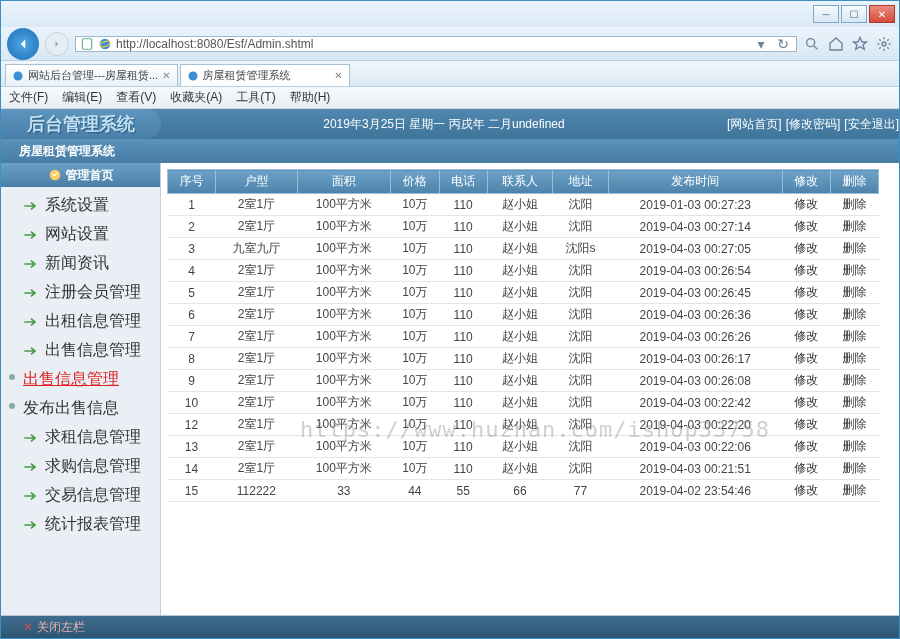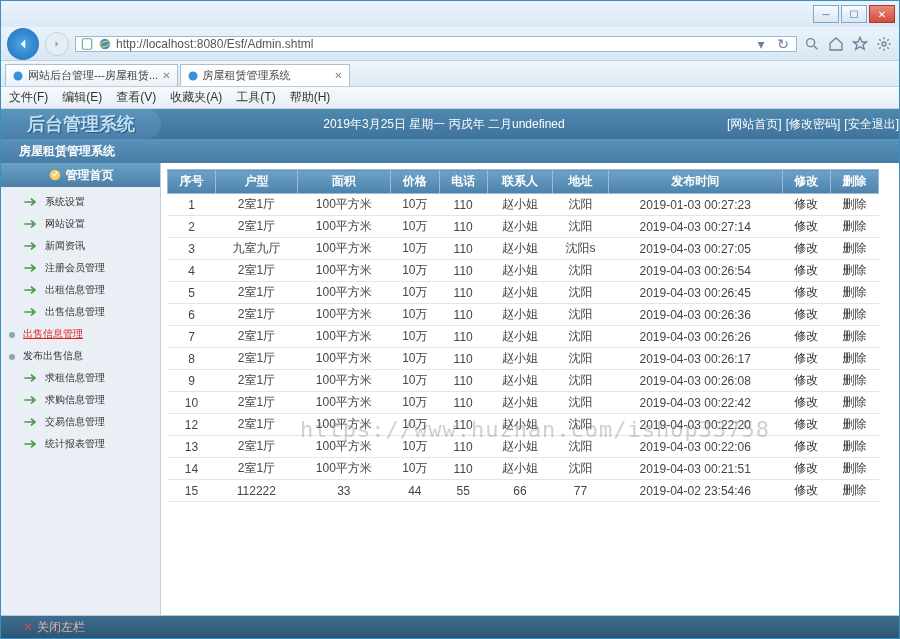--- a/index.html
+++ b/index.html
@@ -29,26 +29,26 @@
 .app-header { height: 30px; background: linear-gradient(#4f88b0,#3f739a); display: flex; align-items: center; color: #fff; font-size: 12px; }
 .logo { width: 160px; height: 30px; background: linear-gradient(#5c95bd,#4a7fa8); color: #bfe0f5; font-weight: bold; font-size: 18px; display: flex; align-items: center; justify-content: center; text-shadow: 1px 1px 1px #2a5575; border-radius: 0 15px 15px 0; }
 .header-date { flex: 1; text-align: center; }
 .header-links { padding-right: 0; display: flex; gap: 4px; }
 .header-links span { cursor: pointer; }
 .sys-title-bar { height: 24px; background: linear-gradient(#5a93bb,#487ca5); color: #fff; font-size: 12px; display: flex; align-items: center; padding-left: 18px; font-weight: bold; }
 .app-body { display: flex; height: 452px; }
 .sidebar { width: 160px; background: #e9eff4; border-right: 1px solid #c3d0da; display: flex; flex-direction: column; }
 .side-header { height: 24px; background: linear-gradient(#6ba1c6,#4a7ea6); color: #fff; font-size: 12px; display: flex; align-items: center; justify-content: center; gap: 4px; font-weight: bold; }
 .side-items { padding: 4px 0; overflow: auto; }
-.side-item { display: flex; align-items: center; gap: 6px; padding: 4px 8px 4px 22px; font-size: 10px; color: #333; position: relative; }
+.side-item { display: flex; align-items: center; gap: 6px; padding: 4px 8px 4px 22px; font-size: 16px; color: #333; position: relative; }
 .side-item.active { color: #d22; text-decoration: underline; }
 .side-item .bullet { position: absolute; left: 8px; top: 9px; width: 6px; height: 6px; border-radius: 3px; background: #8aa; }
 .content { flex: 1; padding: 6px; overflow: auto; background: #fff; }
 .data-table { width: 712px; border-collapse: collapse; font-size: 12px; }
-.data-table th { background: linear-gradient(#6da3c8,#4d83ab); color: #fff; font-weight: bold; padding: 3px 4px; border: 1px solid #9cbdd4; font-size: 12px; }
+.data-table th { background: linear-gradient(#6da3c8,#4d83ab); color: #fff; font-weight: normal; padding: 3px 4px; border: 1px solid #9cbdd4; font-size: 12px; }
 .data-table td { padding: 2px 4px; border-bottom: 1px solid #e0e6ea; text-align: center; color: #444; white-space: nowrap; }
 .data-table td.link { color: #333; }
 .hscroll { height: 17px; background: linear-gradient(#e8eef3,#d5e0e8); display: flex; align-items: center; border-top: 1px solid #b8c8d4; }
 .hscroll .arrow-btn { width: 17px; height: 15px; background: linear-gradient(#5090bc,#3c739c); color: #fff; font-size: 10px; display: flex; align-items: center; justify-content: center; }
 .hscroll .track { flex: 1; height: 15px; background: linear-gradient(#3a6f95,#4f85ad); margin: 0 1px; }
 .footer { position: absolute; bottom: 0; left: 0; right: 0; height: 22px; background: linear-gradient(#3f6d8f,#2d5573); color: #e8b0b0; font-size: 12px; display: flex; align-items: center; padding-left: 22px; }
 .footer .x-mark { color: #d05050; margin-right: 4px; }
 
 .watermark { position: absolute; top: 308px; left: 190px; right: 20px; text-align: center; font-size: 22px; color: rgba(120,120,120,0.35); pointer-events: none; letter-spacing: 1px; font-family: monospace; }
 

